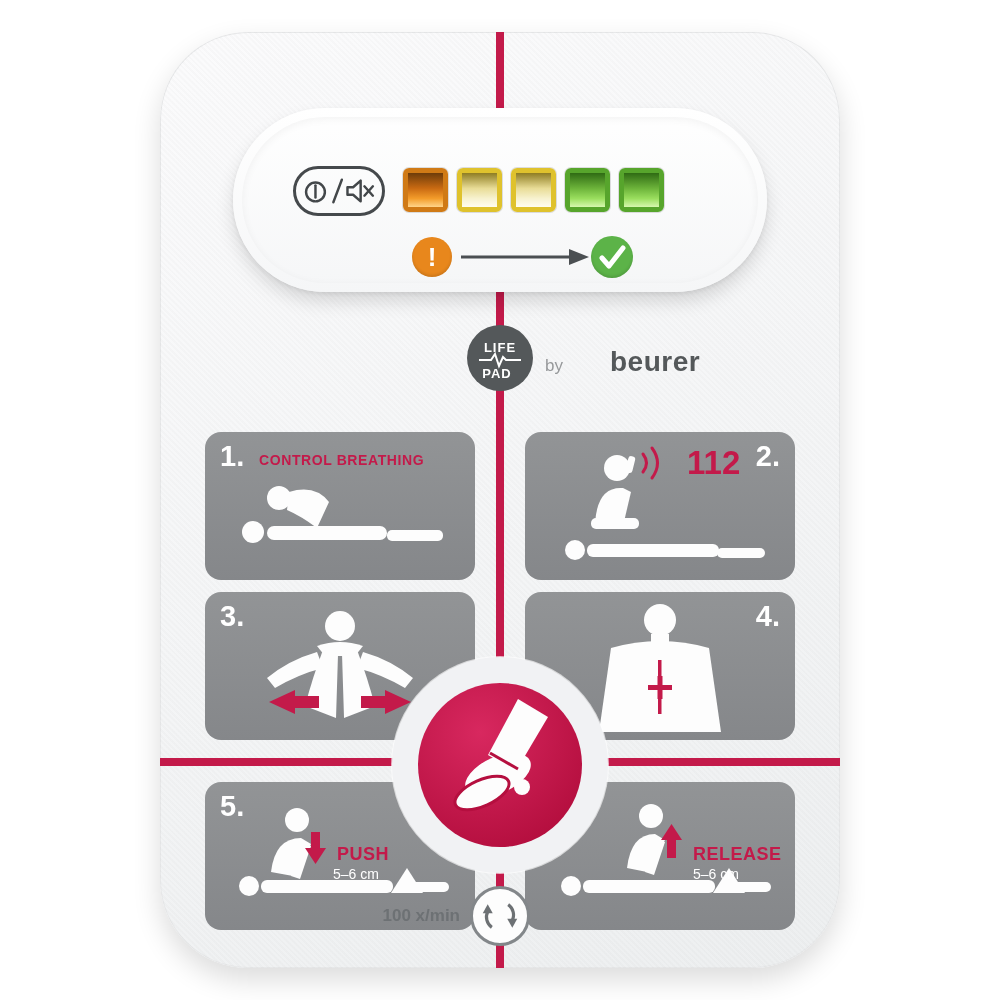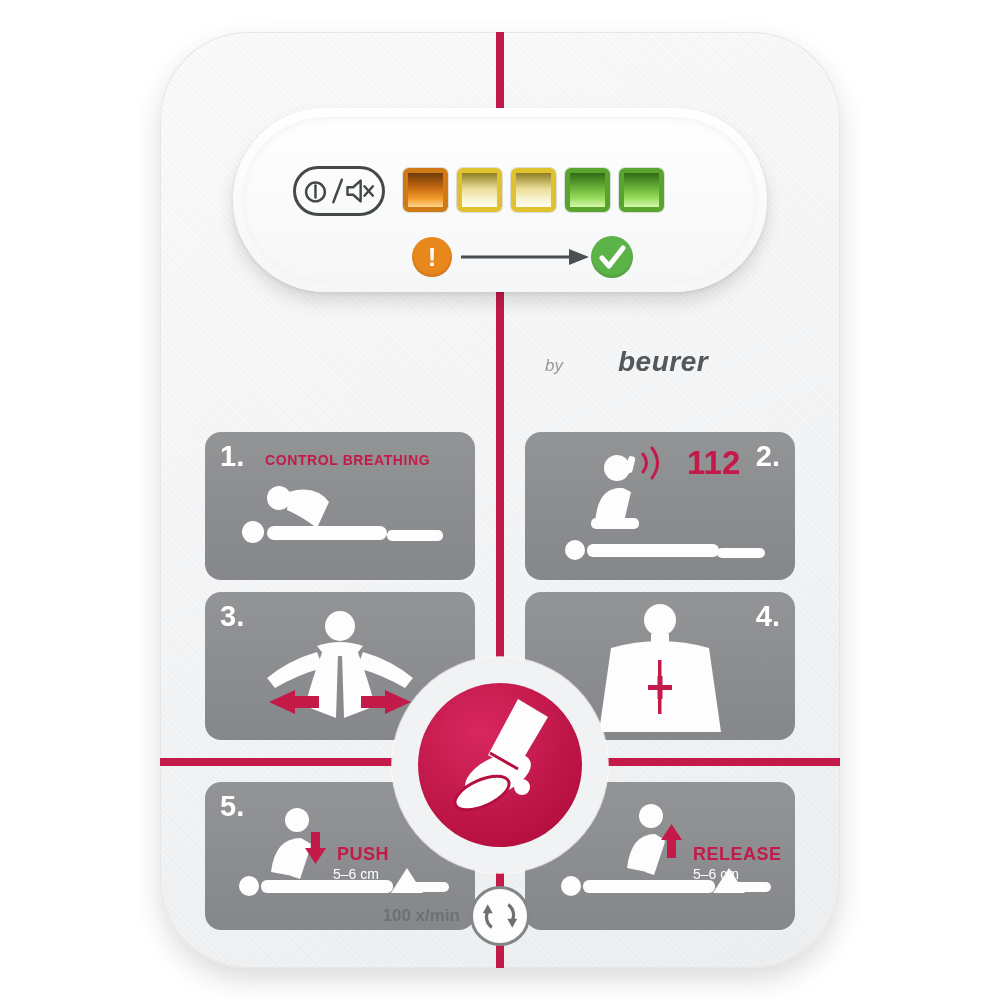--- a/index.html
+++ b/index.html
@@ -38,33 +38,33 @@
   .led.green .led-inner{background:linear-gradient(180deg,#2f6b14 0%,#6cb33a 45%,#9ade5e 75%,#d6f7ae 100%);}
   .warn-circle{left:179px;top:129px;width:40px;height:40px;border-radius:50%;background:#e8871c;
     color:#fff;font-weight:bold;font-size:26px;display:flex;align-items:center;justify-content:center;
     box-shadow:inset 0 -2px 3px rgba(0,0,0,.12);}
   .status-arrow{left:226px;top:136px;}
   .check-circle{left:358px;top:128px;width:42px;height:42px;border-radius:50%;background:#5cb348;
     display:flex;align-items:center;justify-content:center;box-shadow:inset 0 -2px 3px rgba(0,0,0,.12);}
 
   
   .logo-circle{left:307px;top:293px;width:66px;height:66px;}
-  .byline{left:385px;top:314px;display:flex;align-items:baseline;gap:18px;font-style:italic;}
+  .byline{left:385px;top:314px;display:flex;align-items:baseline;gap:10px;}
   .by-word{font-size:17px;color:#97999b;}
   .brand-word{font-size:28px;font-weight:bold;color:#54585a;letter-spacing:.5px;margin-left:37px;}
 
   
   .panel{width:270px;height:148px;border-radius:16px;
     background:linear-gradient(180deg,#929496,#85878a);overflow:visible;}
   .p1{left:45px;top:400px;} .p2{left:365px;top:400px;}
   .p3{left:45px;top:560px;} .p4{left:365px;top:560px;}
   .p5{left:45px;top:750px;} .p6{left:365px;top:750px;}
   .step-num{position:absolute;color:#fff;font-weight:bold;font-size:29px;line-height:1;}
   .num-left{left:15px;top:10px;} .num-right{right:15px;top:10px;}
-  .panel-title{position:absolute;left:60px;top:20px;font-weight:bold;font-size:14px;color:#c31a4a;letter-spacing:.6px;}
+  .panel-title{position:absolute;left:54px;top:20px;font-weight:bold;font-size:14px;color:#c31a4a;letter-spacing:.6px;}
   .call-112{position:absolute;left:162px;top:12px;font-weight:bold;font-size:33px;color:#c31a4a;}
   .action-word{position:absolute;font-weight:bold;font-size:18px;color:#c31a4a;letter-spacing:.5px;}
   .depth-word{position:absolute;font-weight:normal;font-size:14px;color:#ffffff;}
   .illus{position:absolute;left:0;top:0;width:270px;height:148px;}
 
   
   .plate{left:232px;top:625px;width:216px;height:216px;border-radius:50%;background:#f1f2f4;
     box-shadow:0 0 0 1px rgba(255,255,255,.65);}
   .heart-circle{left:258px;top:651px;width:164px;height:164px;border-radius:50%;
     background:radial-gradient(circle at 38% 30%,#d8285f,#b50f3f 78%);}
@@ -259,18 +259,26 @@
       <line x1="2" y1="13" x2="112" y2="13" stroke="#4b4f52" stroke-width="3"></line>
       <polygon points="110,5 130,13 110,21" fill="#4b4f52"></polygon>
     </svg>
     <div class="abs check-circle">
       <svg viewBox="0 0 42 42" width="42" height="42">
         <polyline points="11,22 18,30 32,12" stroke="#ffffff" stroke-width="5" fill="none" stroke-linecap="round" stroke-linejoin="round"></polyline>
       </svg>
     </div>
   </div>
 
+  <div class="abs logo-circle">
+    <svg viewBox="0 0 66 66" width="66" height="66">
+      <circle cx="33" cy="33" r="33" fill="#54585a"></circle>
+      <text x="33" y="27" text-anchor="middle" fill="#ffffff" font-size="13" font-weight="bold" font-family="Liberation Sans, sans-serif" letter-spacing="1">LIFE</text>
+      <polyline points="12,35 24,35 28,29 32,41 36,32 39,35 54,35" stroke="#ffffff" stroke-width="2" fill="none"></polyline>
+      <text x="30" y="53" text-anchor="middle" fill="#ffffff" font-size="13" font-weight="bold" font-family="Liberation Sans, sans-serif" letter-spacing="1">PAD</text>
+    </svg>
+  </div>
   <div class="abs byline">
     <span class="by-word">by</span>
     <span class="brand-word">beurer</span>
   </div>
 
 </div>
 
 </body></html>

